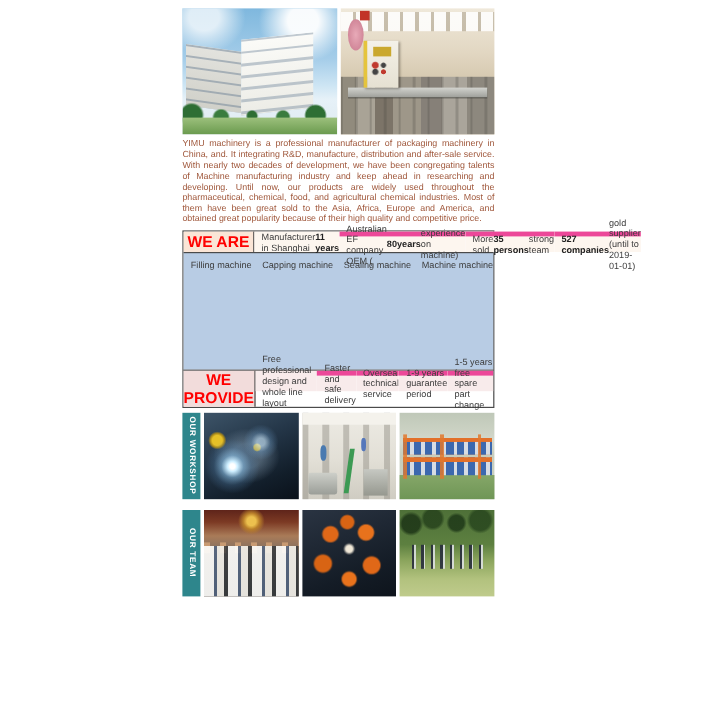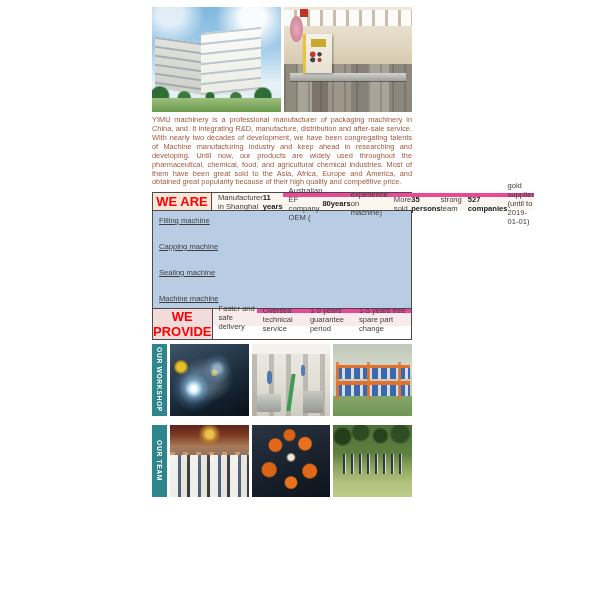--- a/index.html
+++ b/index.html
@@ -69,22 +69,22 @@
   .tbl-section + .tbl-section { border-top:1px solid #4a4a4a; }
   .lbl { flex:0 0 59px; border-right:1px solid #4a4a4a; display:flex; align-items:center; justify-content:center;
          font-size:13px; font-weight:bold; color:#FF0000; text-align:center; }
   .sec-rows { flex:1; display:flex; flex-direction:row; }
   .trow { height:16.5px; display:flex; align-items:center; padding-left:6px; font-size:7.6px; color:#3d3d3d; }
   .trow + .trow { border-top:4px solid #ec4899; }
   .trow b { color:#222222; }
   .sec-we-are .lbl { background:#FBE5D6; }
   .sec-we-are .trow { background:#FDF6EF; }
   .sec-we-produce { background:#B8CCE4; }
-  .prod-cell { flex:1; height:97px; padding:5px 0 5px 6px; display:flex; flex-direction:column; justify-content:space-between;
-               font-size:7.6px; color:#3d3d3d;text-decoration:underline; }
+  .prod-cell { flex:1; height:97px; padding:5px 0 5px 6px; display:flex; flex-direction:row; justify-content:space-between;
+               font-size:7.6px; color:#3d3d3d; }
   .sec-we-provide .lbl { background:#F2DCDB; }
   .sec-we-provide .trow { background:#F8EBEB; height:17.6px; }
 
   
   .gallery { display:flex; gap:3px; height:72px; margin-top:4px; }
   .gallery.team { margin-top:9px; }
   .vlabel { flex:0 0 15px; background:#2E868C; display:flex; align-items:center; justify-content:center; }
   .vlabel span { writing-mode:vertical-rl; font-size:6.8px; font-weight:bold; color:#ffffff; letter-spacing:.6px; white-space:nowrap; }
   .gphoto { flex:1; position:relative; overflow:hidden; }
 
@@ -211,20 +211,21 @@
           <div class="prod-item">Filling machine</div>
           <div class="prod-item">Capping machine</div>
           <div class="prod-item">Sealing machine</div>
           <div class="prod-item">Machine machine</div>
         </div>
       </div>
 
       <div class="tbl-section sec-we-provide">
         <div class="lbl">WE PROVIDE</div>
         <div class="sec-rows">
+          <div class="trow">Free professional design and whole line layout</div>
           <div class="trow">Faster and safe delivery</div>
           <div class="trow">Oversea technical service</div>
           <div class="trow">1-9 years guarantee period</div>
           <div class="trow">1-5 years free spare part change</div>
         </div>
       </div>
 
     </div>
 
     <div class="gallery">

